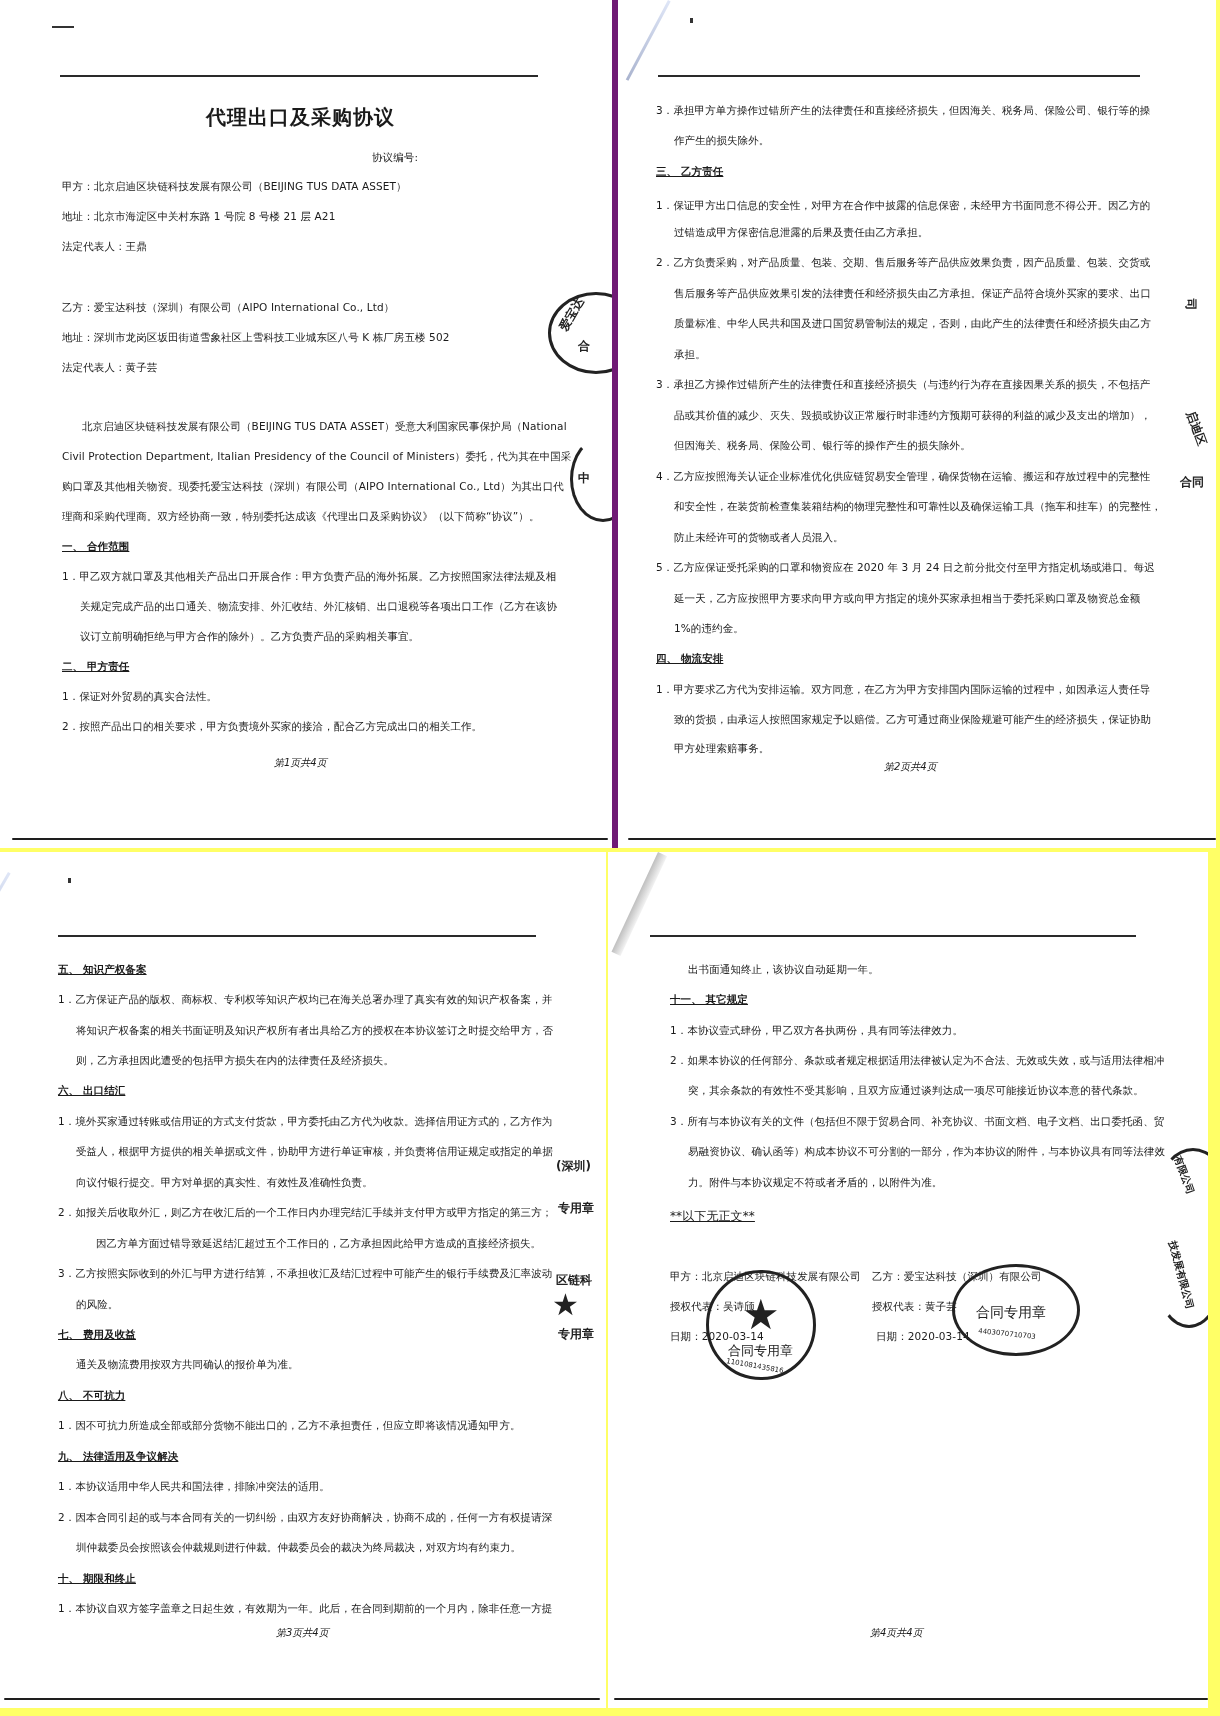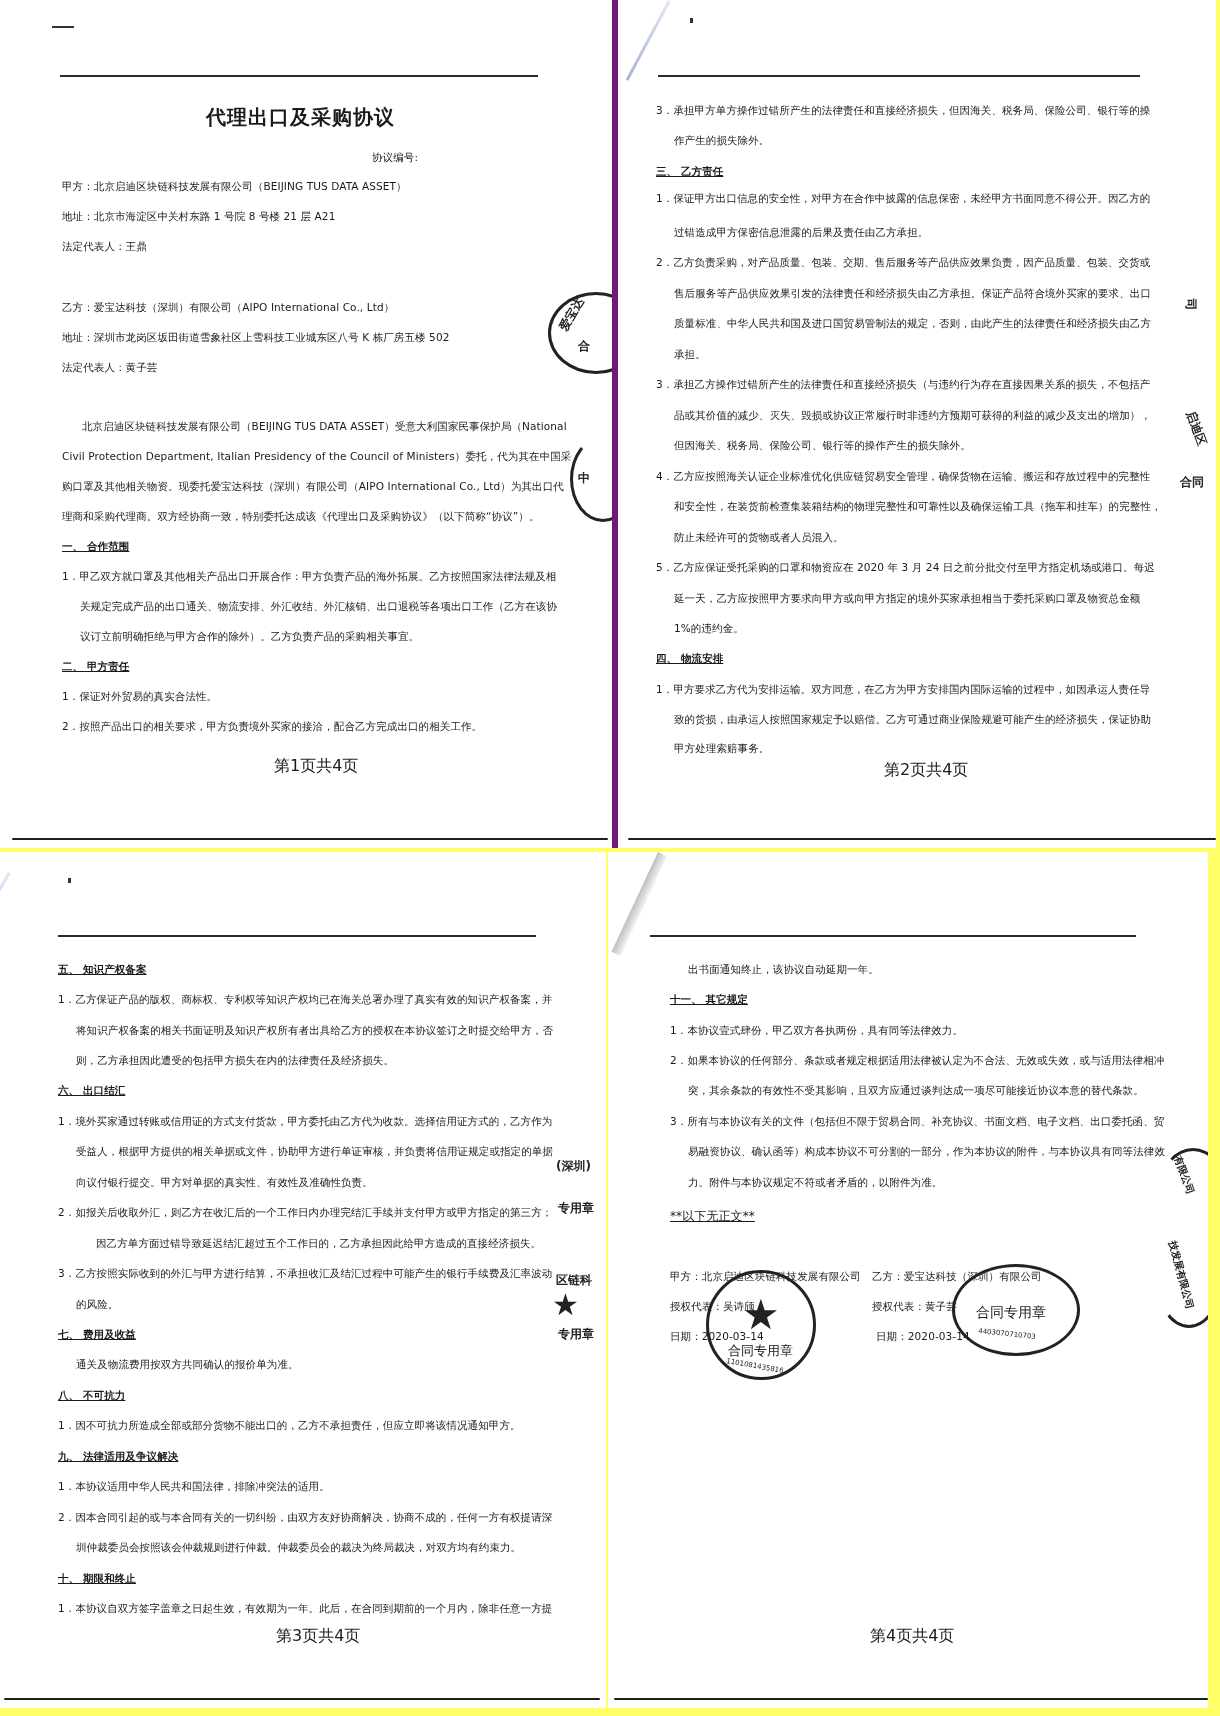--- a/index.html
+++ b/index.html
@@ -16,21 +16,21 @@
   #page3 { left: 0; top: 852px; width: 606px; height: 856px; }
   #page4 { left: 608px; top: 852px; width: 600px; height: 856px; }
 
   .rule-top { position: absolute; height: 2px; background: #2a2a2a; }
   .rule-bottom { position: absolute; height: 2px; background: #1e1e1e; border-radius: 2px; }
   .mark { position: absolute; height: 2px; background: #333; }
 
   .txt { position: absolute; font-size: 10.5px; white-space: nowrap; letter-spacing: 0.1px; }
   .bold { font-weight: bold; text-decoration: underline; }
   .title { position: absolute; font-size: 20px; font-weight: bold; letter-spacing: 1px; }
-  .footer { position: absolute; font-size: 16px; white-space: nowrap; }
+  .footer { position: absolute; font-size: 10px; white-space: nowrap; font-style: italic; }
 
   .fold { position: absolute; width: 3px; background: linear-gradient(#dfe6f7, #aab4cf); transform-origin: top left; }
   .fold-gray { position: absolute; width: 10px; background: linear-gradient(90deg, #bfbfbf, #f3f3f3); transform-origin: top left; }
 
   .stamp { position: absolute; border: 3px solid #222; border-radius: 50%; }
   .stamp-text { position: absolute; font-size: 12px; font-weight: bold; color: #222; white-space: nowrap; }
   .star { position: absolute; font-size: 42px; color: #222; line-height: 1; }
   .stamp-num { position: absolute; font-size: 7px; color: #222; white-space: nowrap; }
 </style>
 </head>
@@ -75,21 +75,21 @@
 </div>
 
 <div class="page" id="page2">
   <div class="fold" style="left:50px;top:0px;height:90px;transform:rotate(28deg);"></div>
   <div class="mark" style="left:72px;top:18px;width:3px;height:5px;"></div>
   <div class="rule-top" style="left:40px;top:75px;width:482px;"></div>
 
   <div class="txt" style="left:38px;top:104px;">3．承担甲方单方操作过错所产生的法律责任和直接经济损失，但因海关、税务局、保险公司、银行等的操</div>
   <div class="txt" style="left:56px;top:134px;">作产生的损失除外。</div>
   <div class="txt bold" style="left:38px;top:165px;">三、 乙方责任</div>
-  <div class="txt" style="left:38px;top:192px;text-align:right;">1．保证甲方出口信息的安全性，对甲方在合作中披露的信息保密，未经甲方书面同意不得公开。因乙方的</div>
+  <div class="txt" style="left:38px;top:199px;text-align:right;">1．保证甲方出口信息的安全性，对甲方在合作中披露的信息保密，未经甲方书面同意不得公开。因乙方的</div>
   <div class="txt" style="left:56px;top:226px;">过错造成甲方保密信息泄露的后果及责任由乙方承担。</div>
   <div class="txt" style="left:38px;top:256px;">2．乙方负责采购，对产品质量、包装、交期、售后服务等产品供应效果负责，因产品质量、包装、交货或</div>
   <div class="txt" style="left:56px;top:287px;">售后服务等产品供应效果引发的法律责任和经济损失由乙方承担。保证产品符合境外买家的要求、出口</div>
   <div class="txt" style="left:56px;top:317px;">质量标准、中华人民共和国及进口国贸易管制法的规定，否则，由此产生的法律责任和经济损失由乙方</div>
   <div class="txt" style="left:56px;top:348px;">承担。</div>
   <div class="txt" style="left:38px;top:378px;">3．承担乙方操作过错所产生的法律责任和直接经济损失（与违约行为存在直接因果关系的损失，不包括产</div>
   <div class="txt" style="left:56px;top:409px;">品或其价值的减少、灭失、毁损或协议正常履行时非违约方预期可获得的利益的减少及支出的增加），</div>
   <div class="txt" style="left:56px;top:439px;">但因海关、税务局、保险公司、银行等的操作产生的损失除外。</div>
   <div class="txt" style="left:38px;top:470px;">4．乙方应按照海关认证企业标准优化供应链贸易安全管理，确保货物在运输、搬运和存放过程中的完整性</div>
   <div class="txt" style="left:56px;top:500px;">和安全性，在装货前检查集装箱结构的物理完整性和可靠性以及确保运输工具（拖车和挂车）的完整性，</div>

